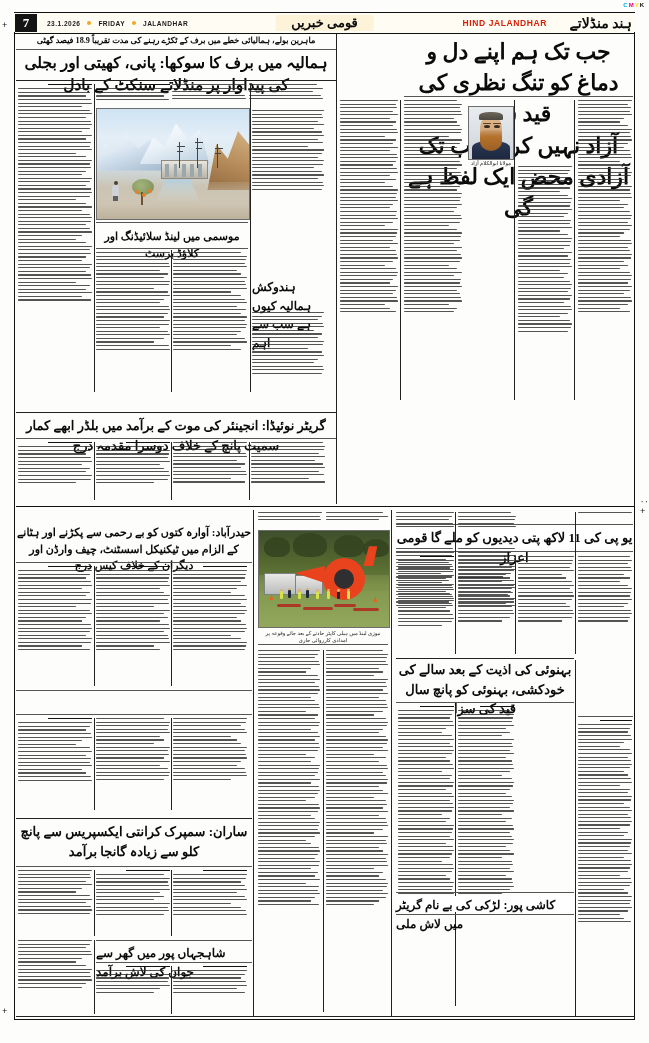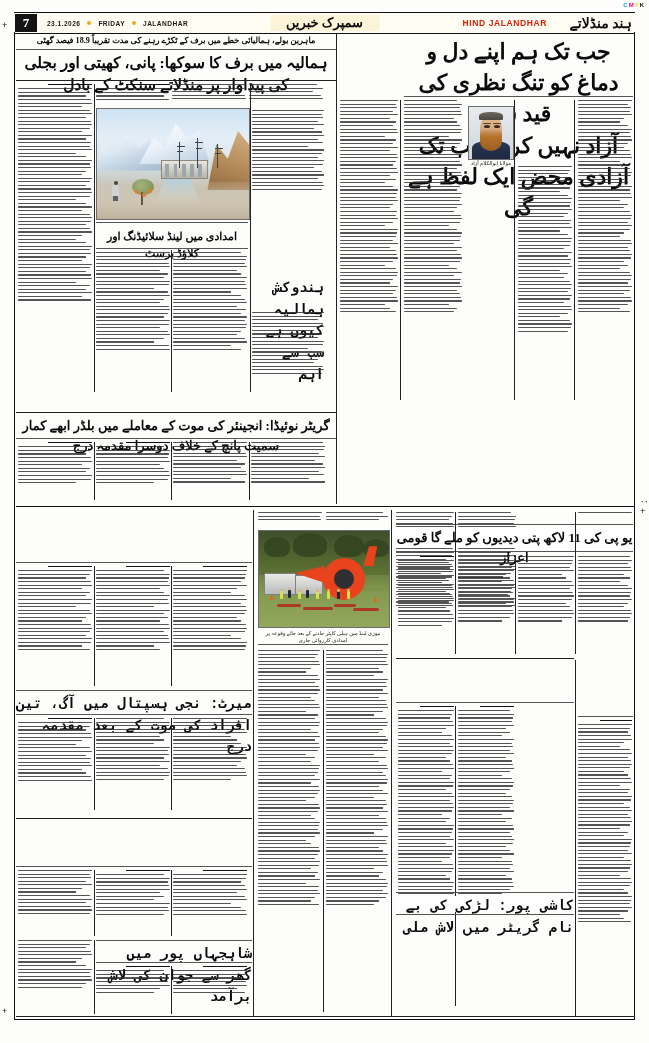--- a/index.html
+++ b/index.html
@@ -45,21 +45,21 @@
   .vrule{position:absolute;width:0;border-left:.7px solid #222;}
   .hrule{position:absolute;height:0;border-top:.7px solid #222;}
   .hrule-thin{position:absolute;height:0;border-top:.45px solid #555;}
 
   
   .ur{direction:rtl;font-family:"Liberation Serif",serif;color:#0b0b0b;}
   .hl-mega{font-size:22px;font-weight:bold;line-height:1.42;text-align:center;letter-spacing:-.2px;}
   .hl-xl{font-size:15.5px;font-weight:bold;line-height:1.45;text-align:center;}
   .hl-lg{font-size:13px;font-weight:bold;line-height:1.5;text-align:center;}
   .hl-md{font-size:11px;font-weight:bold;line-height:1.5;text-align:center;}
-  .hl-sm{font-size:14px;font-weight:bold;line-height:1.55;text-align:right;font-family:Liberation Mono, monospace;}
+  .hl-sm{font-size:12px;font-weight:bold;line-height:1.55;text-align:left;}
   .kicker{font-size:8.2px;font-weight:bold;line-height:1.5;text-align:center;}
 
   
   .body-col{position:absolute;overflow:hidden;}
   .tline{
     height:1.15px;background:#2e2e2e;margin-bottom:2.45px;border-radius:.4px;opacity:.82;
   }
   .tline.s1{width:100%}.tline.s2{width:92%}.tline.s3{width:97%}
   .tline.s4{width:86%}.tline.s5{width:99%}.tline.s6{width:78%}
 
@@ -158,21 +158,21 @@
 
   <div class="masthead">
     <div class="pagenum">7</div>
     <div class="dateline">
       <span>23.1.2026</span>
       <span class="dot"></span>
       <span>FRIDAY</span>
       <span class="dot"></span>
       <span>JALANDHAR</span>
     </div>
-    <div class="center-tag ur">سمپرک خبریں</div>
+    <div class="center-tag ur">قومی خبریں</div>
     <div class="brand-en">HIND JALANDHAR</div>
     <div class="brand-ur ur">ہند منڈلاتے</div>
   </div>
 
   <div class="frame boxed" style="left:14px;top:32px;width:621px;height:988px;border-top:none;"></div>
 
   <div class="frame" style="left:16px;top:34px;width:320px;height:14px;">
     <div class="ur kicker" style="padding-top:1px;">ماہرین بولے، ہمالیائی خطے میں برف کے ٹکڑے رہنے کی مدت تقریباً 18.9 فیصد گھٹی</div>
   </div>
   <div class="hrule-thin" style="left:16px;top:49px;width:320px;"></div>
@@ -321,21 +321,21 @@
     <div class="tline s4"></div>
       <div class="tline s3"></div>
       <div class="tline s1"></div>
       <div class="tline s2"></div>
     <div class="tline s5"></div>
       <div class="tline s1"></div>
       <div class="tline s3"></div>
   </div>
 
   <div class="frame" style="left:96px;top:228px;width:152px;height:18px;">
-    <div class="ur hl-md">امدادی میں لینڈ سلائیڈنگ اور کلاؤڈ برسٹ</div>
+    <div class="ur hl-md">موسمی میں لینڈ سلائیڈنگ اور کلاؤڈ برسٹ</div>
   </div>
   <div class="hrule-thin" style="left:96px;top:248px;width:152px;"></div>
 
   <div class="body-col" style="left:96px;top:252px;width:74px;height:140px;">
     <div class="tline s1"></div>
       <div class="tline s3"></div>
       <div class="tline s2"></div>
       <div class="tline s5"></div>
     <div class="tline s1"></div>
       <div class="tline s4"></div>
@@ -683,21 +683,21 @@
       <div class="tline s6"></div>
       <div class="tline s3"></div>
   </div>
 
   <div class="vrule" style="left:400px;top:100px;height:300px;"></div>
   <div class="vrule" style="left:514px;top:100px;height:300px;"></div>
   <div class="vrule" style="left:574px;top:100px;height:300px;"></div>
 
   <div class="hrule" style="left:16px;top:412px;width:320px;"></div>
   <div class="frame" style="left:16px;top:416px;width:320px;height:20px;">
-    <div class="ur hl-lg">گریٹر نوئیڈا: انجینئر کی موت کے معاملے میں بلڈر ابھے کمار سمیت پانچ کے خلاف دوسرا مقدمہ درج</div>
+    <div class="ur hl-lg">گریٹر نوئیڈا: انجینئر کی موت کے برآمد میں بلڈر ابھے کمار سمیت پانچ کے خلاف دوسرا مقدمہ درج</div>
   </div>
   <div class="hrule-thin" style="left:16px;top:438px;width:320px;"></div>
 
   <div class="body-col" style="left:18px;top:442px;width:74px;height:58px;">
     <div class="leadline"></div>
     <div class="tline s1"></div>
       <div class="tline s3"></div>
       <div class="tline s2"></div>
       <div class="tline s5"></div>
     <div class="tline s1"></div>
@@ -749,20 +749,23 @@
       <div class="tline s5"></div>
       <div class="tline s6"></div>
       <div class="tline s1"></div>
   </div>
   <div class="vrule" style="left:94px;top:442px;height:58px;"></div>
   <div class="vrule" style="left:171px;top:442px;height:58px;"></div>
   <div class="vrule" style="left:249px;top:442px;height:58px;"></div>
 
   <div class="hrule rule-heavy" style="left:16px;top:506px;width:619px;"></div>
 
+  <div class="frame" style="left:16px;top:524px;width:236px;height:34px;">
+    <div class="ur hl-md">حیدرآباد: آوارہ کتوں کو بے رحمی سے پکڑنے اور ہٹانے کے الزام میں ٹیکنیکل اسسٹنٹ، چیف وارڈن اور دیگران کے خلاف کیس درج</div>
+  </div>
   <div class="hrule-thin" style="left:16px;top:562px;width:236px;"></div>
 
   <div class="body-col" style="left:18px;top:566px;width:74px;height:120px;">
     <div class="leadline"></div>
     <div class="tline s1"></div>
       <div class="tline s3"></div>
       <div class="tline s2"></div>
       <div class="tline s5"></div>
     <div class="tline s1"></div>
       <div class="tline s4"></div>
@@ -833,23 +836,20 @@
       <div class="tline s6"></div>
       <div class="tline s2"></div>
     <div class="tline s1"></div>
       <div class="tline s5"></div>
       <div class="tline s3"></div>
   </div>
   <div class="vrule" style="left:94px;top:566px;height:120px;"></div>
   <div class="vrule" style="left:171px;top:566px;height:120px;"></div>
 
   <div class="hrule-thin" style="left:16px;top:690px;width:236px;"></div>
-  <div class="frame" style="left:16px;top:694px;width:236px;height:18px;">
-    <div class="ur hl-sm">میرٹ: نجی ہسپتال میں آگ، تین افراد کی موت کے بعد مقدمہ درج</div>
-  </div>
   <div class="hrule-thin" style="left:16px;top:714px;width:236px;"></div>
 
   <div class="body-col" style="left:18px;top:718px;width:74px;height:92px;">
     <div class="leadline"></div>
     <div class="tline s1"></div>
       <div class="tline s3"></div>
       <div class="tline s2"></div>
       <div class="tline s5"></div>
     <div class="tline s1"></div>
       <div class="tline s4"></div>
@@ -902,20 +902,23 @@
       <div class="tline s4"></div>
       <div class="tline s3"></div>
       <div class="tline s5"></div>
     <div class="tline s1"></div>
       <div class="tline s6"></div>
   </div>
   <div class="vrule" style="left:94px;top:718px;height:92px;"></div>
   <div class="vrule" style="left:171px;top:718px;height:92px;"></div>
 
   <div class="hrule" style="left:16px;top:818px;width:236px;"></div>
+  <div class="frame" style="left:16px;top:822px;width:236px;height:40px;">
+    <div class="ur hl-lg">ساران: سمپرک کرانتی ایکسپریس سے پانچ کلو سے زیادہ گانجا برآمد</div>
+  </div>
   <div class="hrule-thin" style="left:16px;top:866px;width:236px;"></div>
 
   <div class="body-col" style="left:18px;top:870px;width:74px;height:66px;">
     <div class="tline s1"></div>
       <div class="tline s3"></div>
       <div class="tline s5"></div>
       <div class="tline s2"></div>
     <div class="tline s1"></div>
       <div class="tline s4"></div>
       <div class="tline s6"></div>
@@ -1355,20 +1358,23 @@
       <div class="tline s5"></div>
     <div class="tline s1"></div>
       <div class="tline s3"></div>
       <div class="tline s2"></div>
   </div>
   <div class="vrule" style="left:455px;top:512px;height:142px;"></div>
   <div class="vrule" style="left:515px;top:556px;height:98px;"></div>
   <div class="vrule" style="left:575px;top:512px;height:142px;"></div>
 
   <div class="hrule" style="left:396px;top:658px;width:178px;"></div>
+  <div class="frame" style="left:396px;top:660px;width:178px;height:38px;">
+    <div class="ur hl-lg">بہنوئی کی اذیت کے بعد سالے کی خودکشی، بہنوئی کو پانچ سال قید کی سزا</div>
+  </div>
   <div class="hrule-thin" style="left:396px;top:702px;width:178px;"></div>
 
   <div class="body-col" style="left:398px;top:706px;width:56px;height:300px;">
     <div class="leadline"></div>
     <div class="tline s1"></div>
       <div class="tline s3"></div>
       <div class="tline s2"></div>
       <div class="tline s5"></div>
     <div class="tline s1"></div>
       <div class="tline s4"></div>

